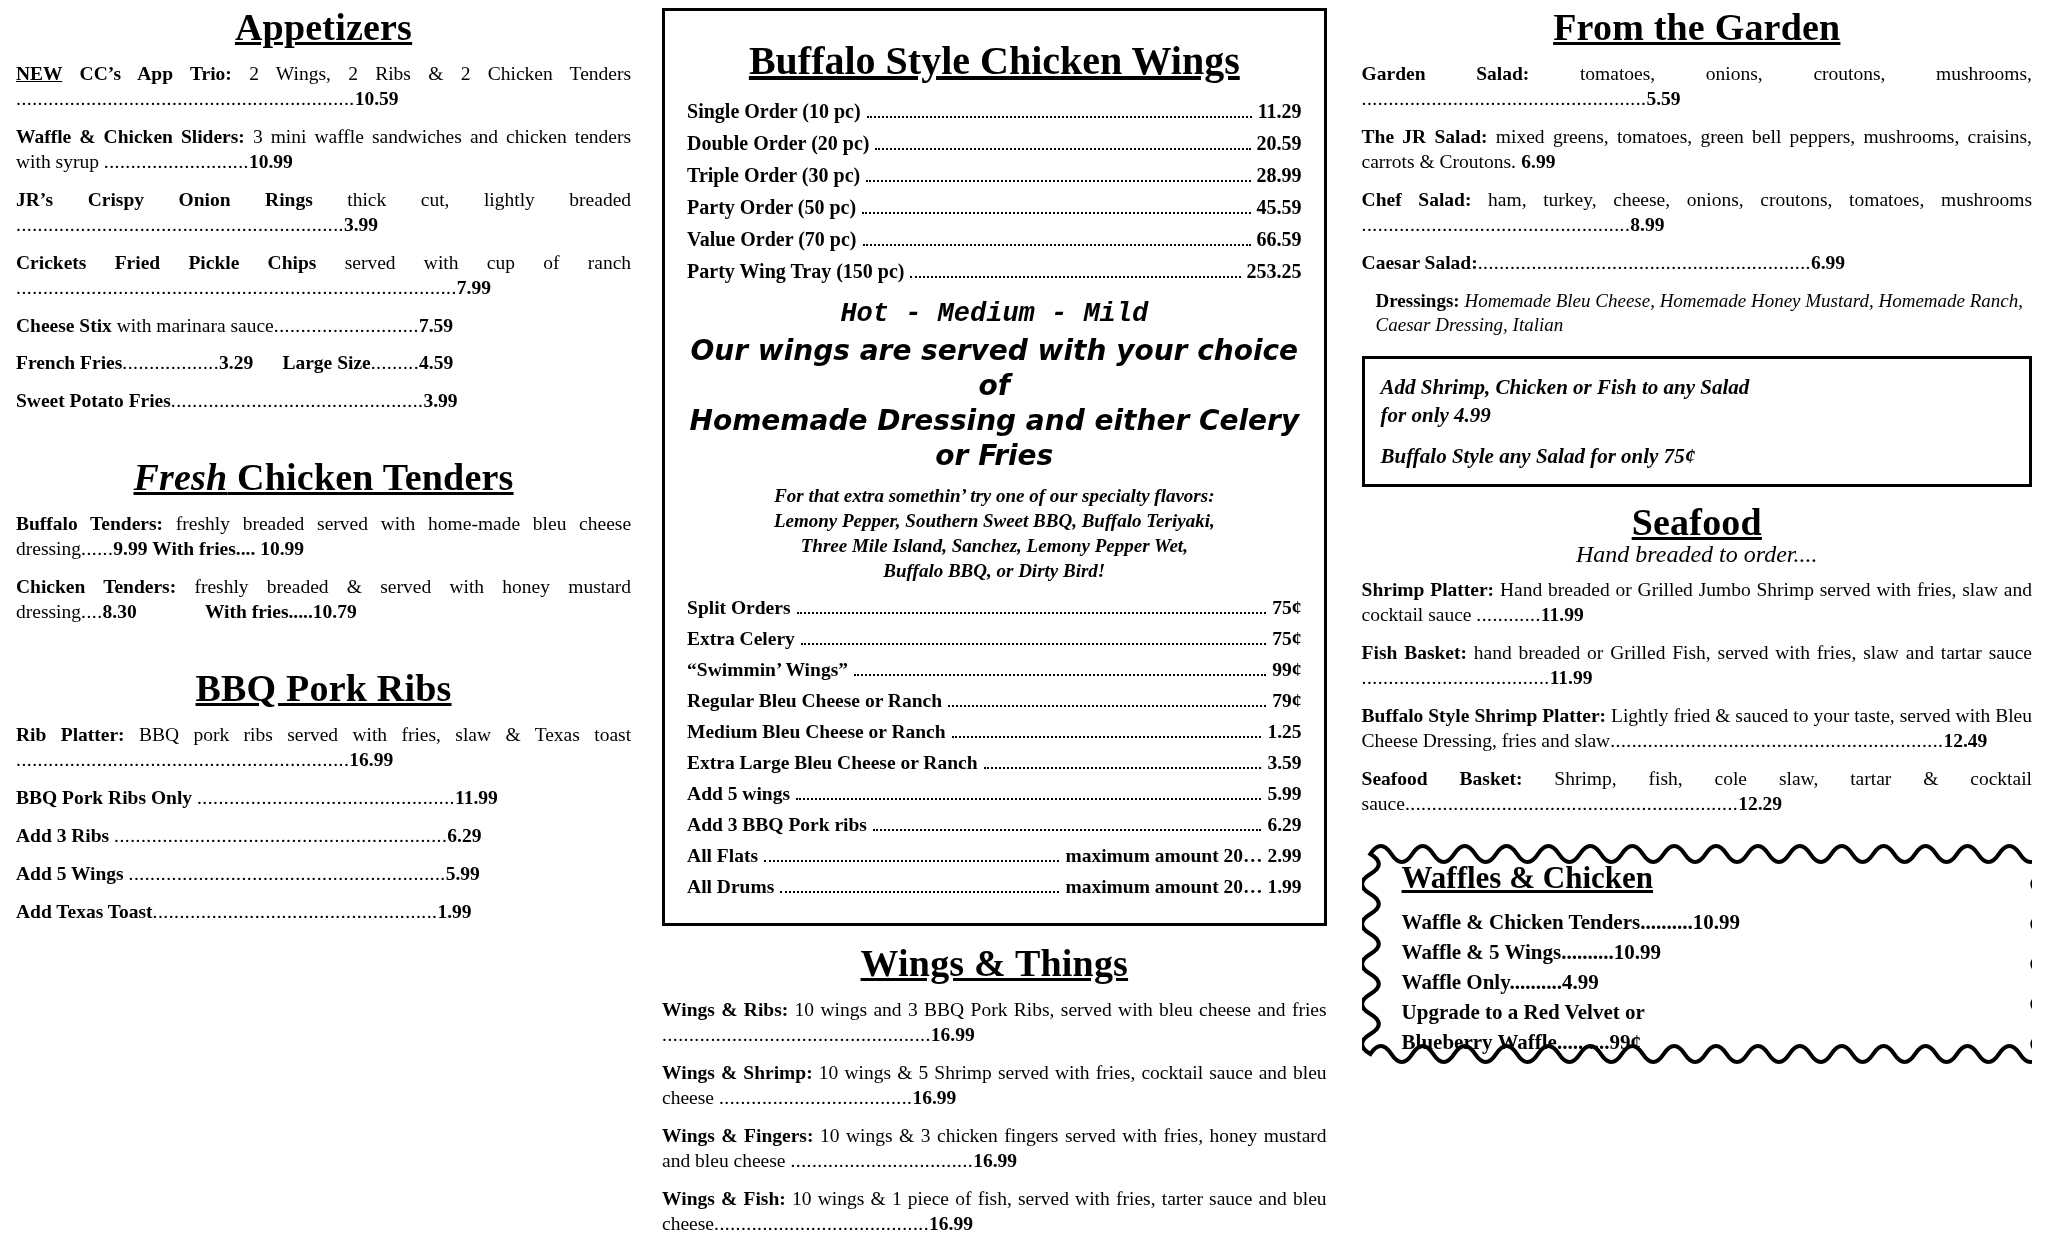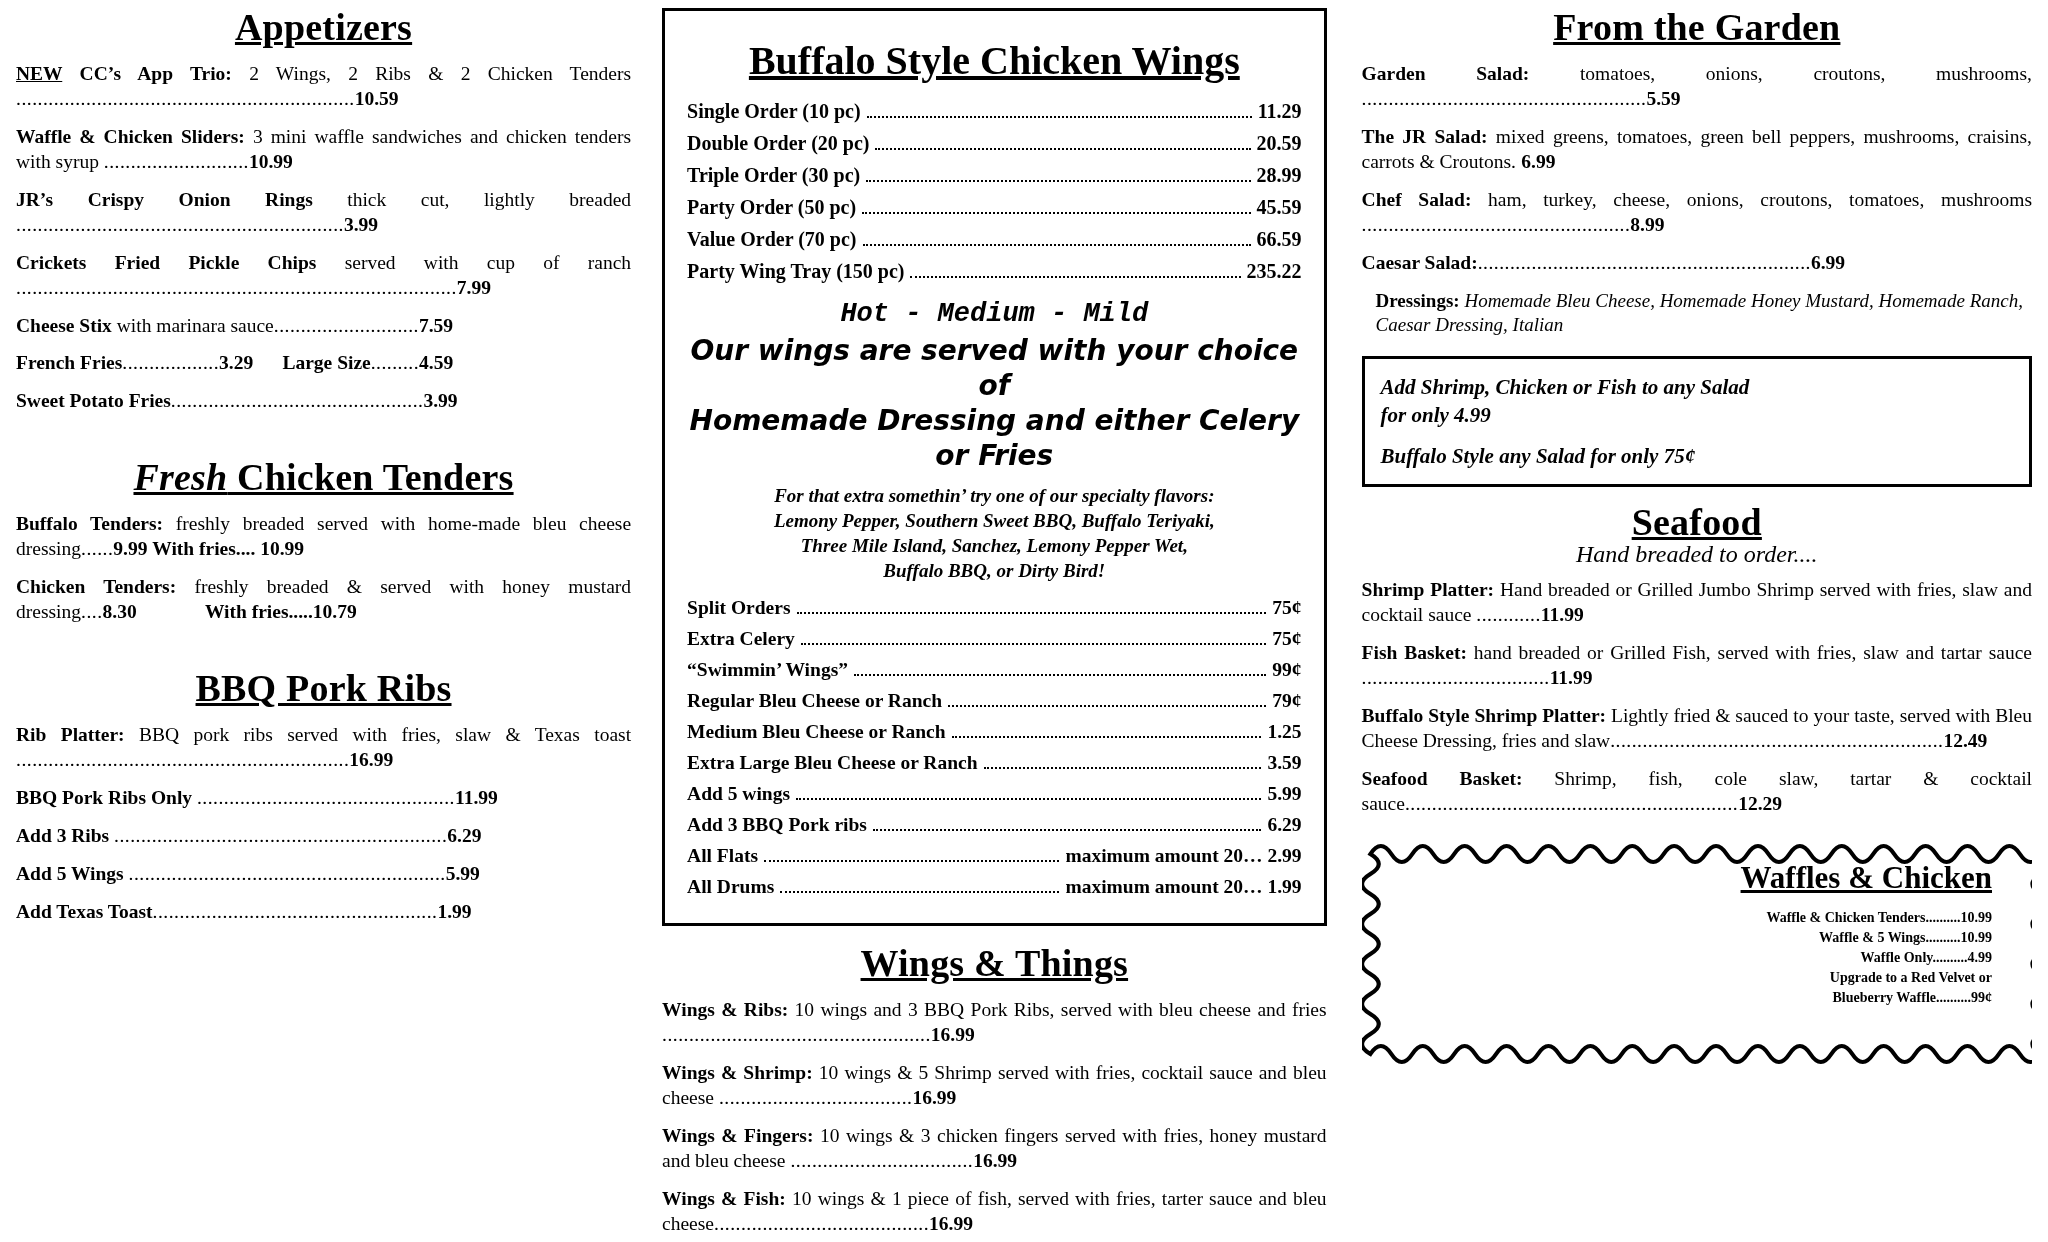--- a/index.html
+++ b/index.html
@@ -127,28 +127,28 @@
     font-size: 24px;
     margin: -8px 0 10px 0;
   }
 
   
   .waffle-wrap { position: relative; margin-top: 18px; }
   .waffle-svg { display:block; width: 100%; height: 250px; }
   .waffle-content {
     position: absolute; inset: 0;
     display: flex; flex-direction: column;
-    align-items: flex-end; justify-content: flex-start;
+    align-items: flex-start; justify-content: flex-start;
     padding: 26px 40px 0 40px;
   }
   .waffle-title {
     font-weight: bold; font-size: 31px; text-decoration: underline;
     margin-bottom: 12px;
   }
-  .waffle-line { font-weight: bold; font-size: 14px; line-height: 1.42; text-align:center; }
+  .waffle-line { font-weight: bold; font-size: 21px; line-height: 1.42; text-align:center; }
 
   .center-bold-ital {
     text-align:center; font-weight:bold; font-style: italic; font-size: 21px; margin-top: 10px;
   }
   .mt-xl { margin-top: 44px; }
 </style>
 </head>
 <body>
 
 <div class="page">
@@ -249,21 +249,21 @@
             <span class="pr">45.59</span>
           </div>
         <div class="wline">
             <span class="nm">Value Order (70 pc)</span>
             <span class="fill"></span>
             <span class="pr">66.59</span>
           </div>
         <div class="wline">
             <span class="nm">Party Wing Tray (150 pc)</span>
             <span class="fill"></span>
-            <span class="pr">235.22</span>
+            <span class="pr">253.25</span>
           </div>
       </div>
 
       <div class="hotline">Hot - Medium - Mild</div>
       <div class="servedline">
         <div>Our wings are served with your choice of</div>
         <div>Homemade Dressing and either Celery or Fries</div>
       </div>
 
       <div class="flavors">

